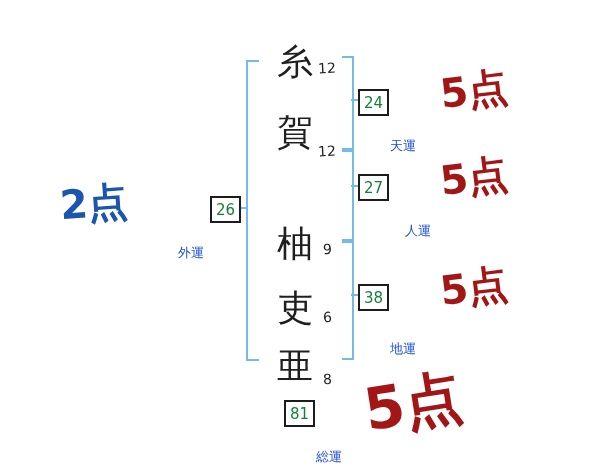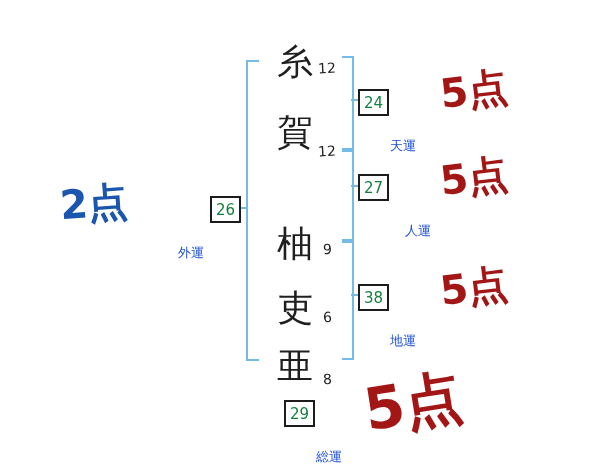--- a/index.html
+++ b/index.html
@@ -68,22 +68,22 @@
 
   <div class="abs vbox" style="left:358px;top:174px">
     <span>27</span>
   </div>
   <div class="abs flabel" style="left:405px;top:180px">人運</div>
   <div class="abs score red" style="left:440px;top:157px">5点</div>
 
   <div class="abs vbox" style="left:358px;top:284px">
     <span>38</span>
   </div>
-  <div class="abs flabel" style="left:390px;top:290px">地運</div>
+  <div class="abs flabel" style="left:390px;top:298px">地運</div>
   <div class="abs score red" style="left:440px;top:267px">5点</div>
 
   <div class="abs vbox" style="left:284px;top:400px">
-    <span>29</span>
+    <span>81</span>
   </div>
   <div class="abs flabel" style="left:316px;top:406px">総運</div>
   <div class="abs score red big" style="left:364px;top:374px">5点</div>
 
 </div>
 
 </body></html>

